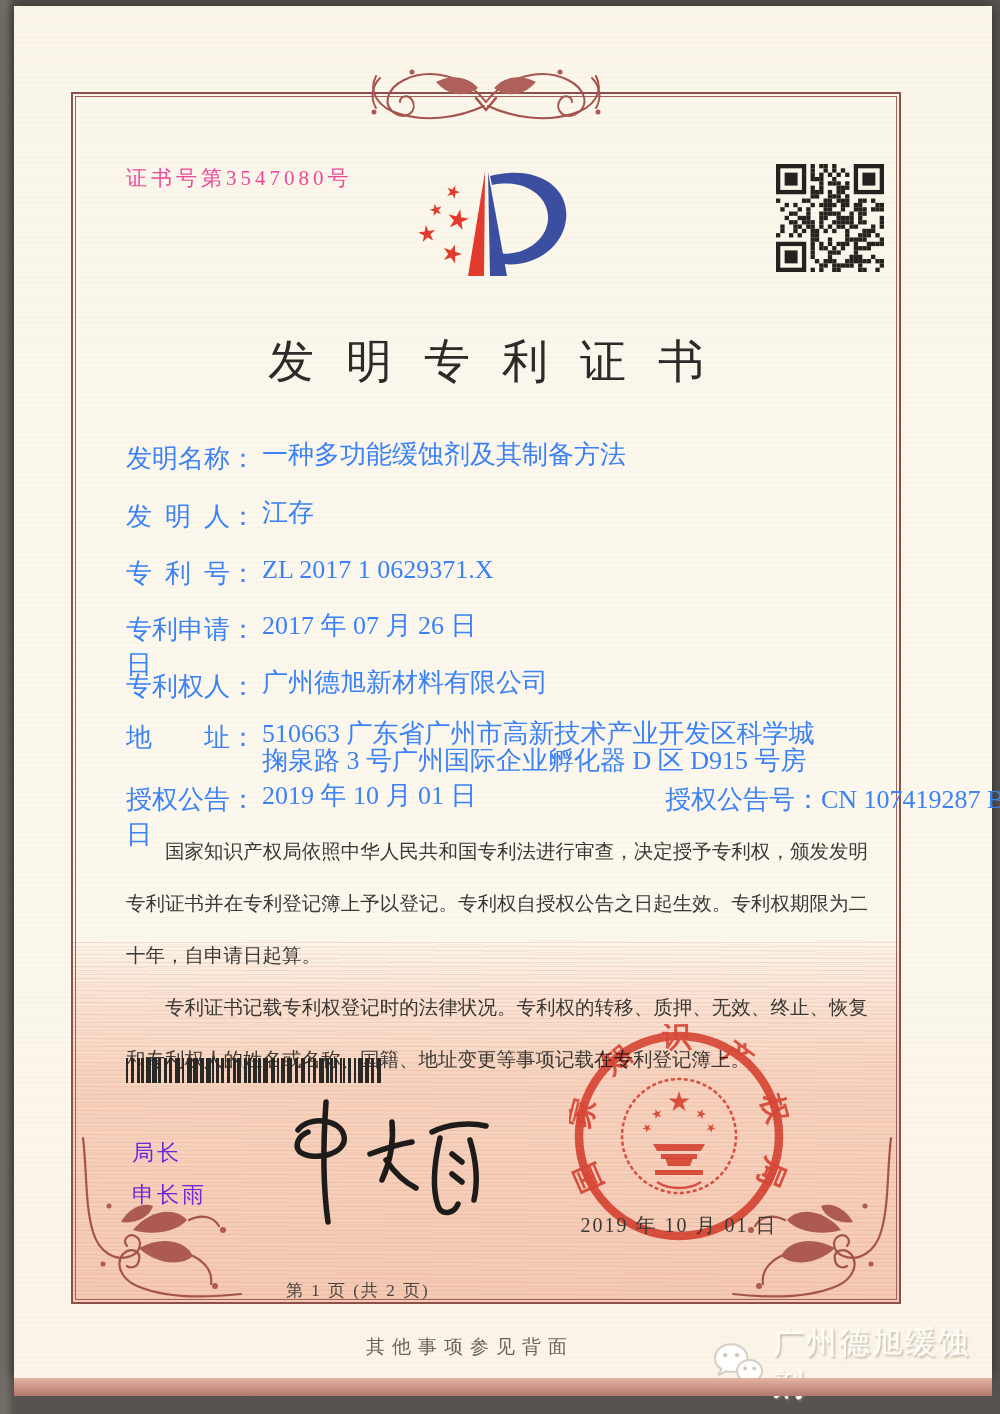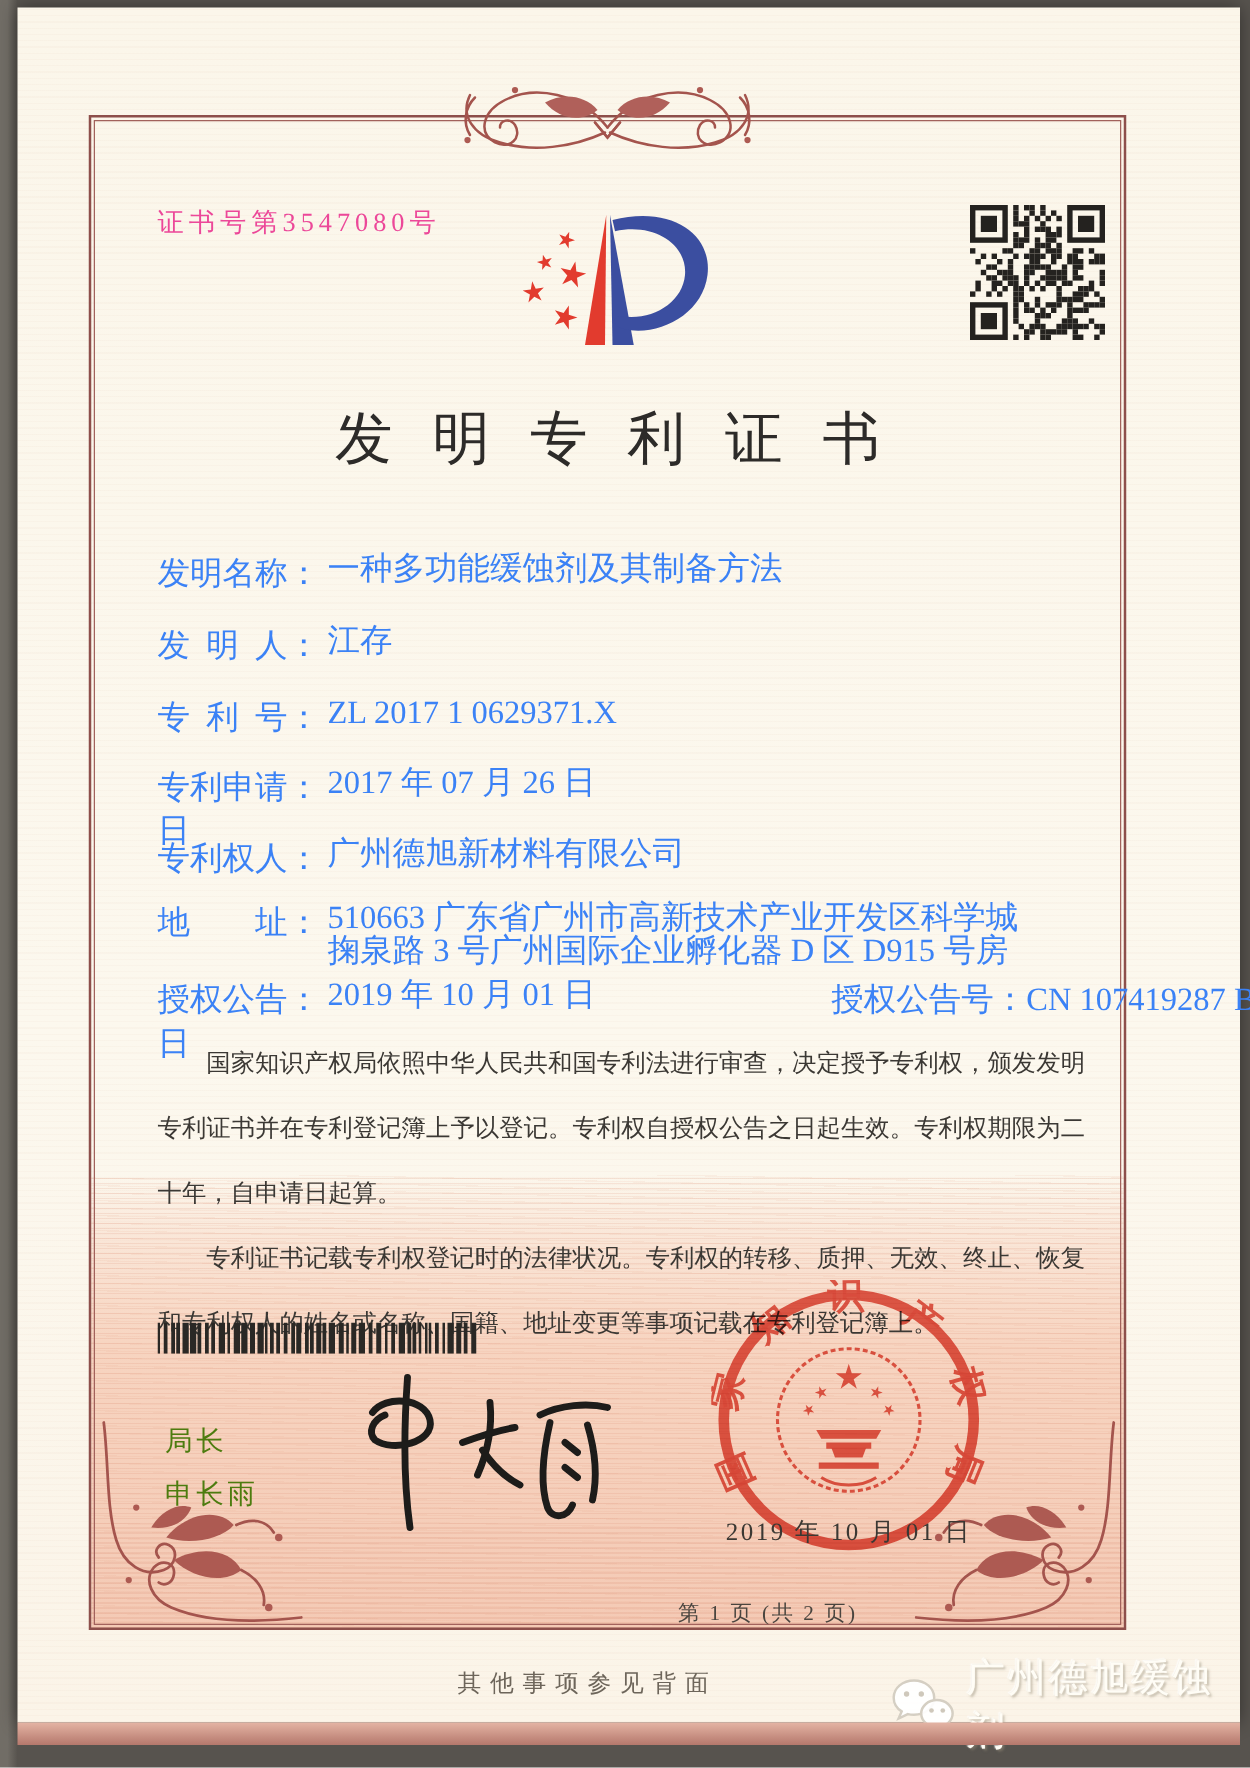--- a/index.html
+++ b/index.html
@@ -29,44 +29,44 @@
 
   
   .frame { position:absolute; left:71px; top:92px; width:830px; height:1212px;
     border:2px solid #8d4f4b; }
   .frame-inner { position:absolute; inset:2px; border:1px solid #a2625c; }
 
   .orn { position:absolute; }
 
   
   .cert-no { position:absolute; left:110px; top:164px; font-size:21px; letter-spacing:4px; color:#ec4899;margin-left:16px; }
-  .title { position:absolute; left:71px; top:320px; width:830px; text-align:center;
+  .title { position:absolute; left:71px; top:331px; width:830px; text-align:center;
     font-size:46px; color:#2d2b29; letter-spacing:32px; text-indent:32px; font-weight:500; }
 
   .row { position:absolute; left:126px; font-size:26px; color:#3b82f6; }
   .row .lab { display:inline-block; width:104px; text-align:justify; text-align-last:justify; vertical-align:top; }
   .row .col { vertical-align:top; }
   .row .val { display:inline-block; margin-left:6px; max-width:560px; line-height:27px; vertical-align:top; }
   .grant2 { position:absolute; left:491px; top:0; white-space:nowrap;margin-left:48px; }
 
   .paras { position:absolute; left:126px; top:826px; width:742px; font-size:19.5px;
     line-height:52px; text-align:justify; color:#3b3834; }
   .paras p { text-indent:2em; }
 
   .barcode { position:absolute; left:126px; top:1058px; width:262px; height:25px; }
 
   .signer { position:absolute; left:132px; font-family:"Liberation Sans","DejaVu Sans",sans-serif;
-    font-size:22px; letter-spacing:3px; color:#4d7c0f; }
+    font-size:22px; letter-spacing:3px; color:#6d28d9; }
   .signature { position:absolute; left:264px; top:1096px; }
 
   .seal { position:absolute; left:569px; top:1024px; mix-blend-mode:multiply; opacity:.92; }
   .seal-date { position:absolute; left:569px; top:1212px; width:220px; text-align:center;
     font-size:20px; letter-spacing:2px; color:#3b3833; }
 
-  .page-info { position:absolute; left:286px; top:1279px; width:400px; text-align:right;
+  .page-info { position:absolute; left:286px; top:1279px; width:400px; text-align:left;
     font-size:17px; color:#4a453f; letter-spacing:2px; }
   .back-note { position:absolute; left:270px; top:1334px; width:400px; text-align:center;
     font-size:19px; color:#6d655a; letter-spacing:7px; }
 
   .watermark { position:absolute; left:712px; top:1322px; display:flex; align-items:center; gap:8px; }
   .watermark .wm-text { font-family:"Liberation Sans","DejaVu Sans",sans-serif; font-size:31px;
     color:#fffdf6; letter-spacing:2px;
     text-shadow:0 0 1px #eae2d4, 1.5px 1.5px 2px rgba(150,140,120,.55), -1px -1px 1px rgba(255,255,255,.9); }
 </style>
 </head>

